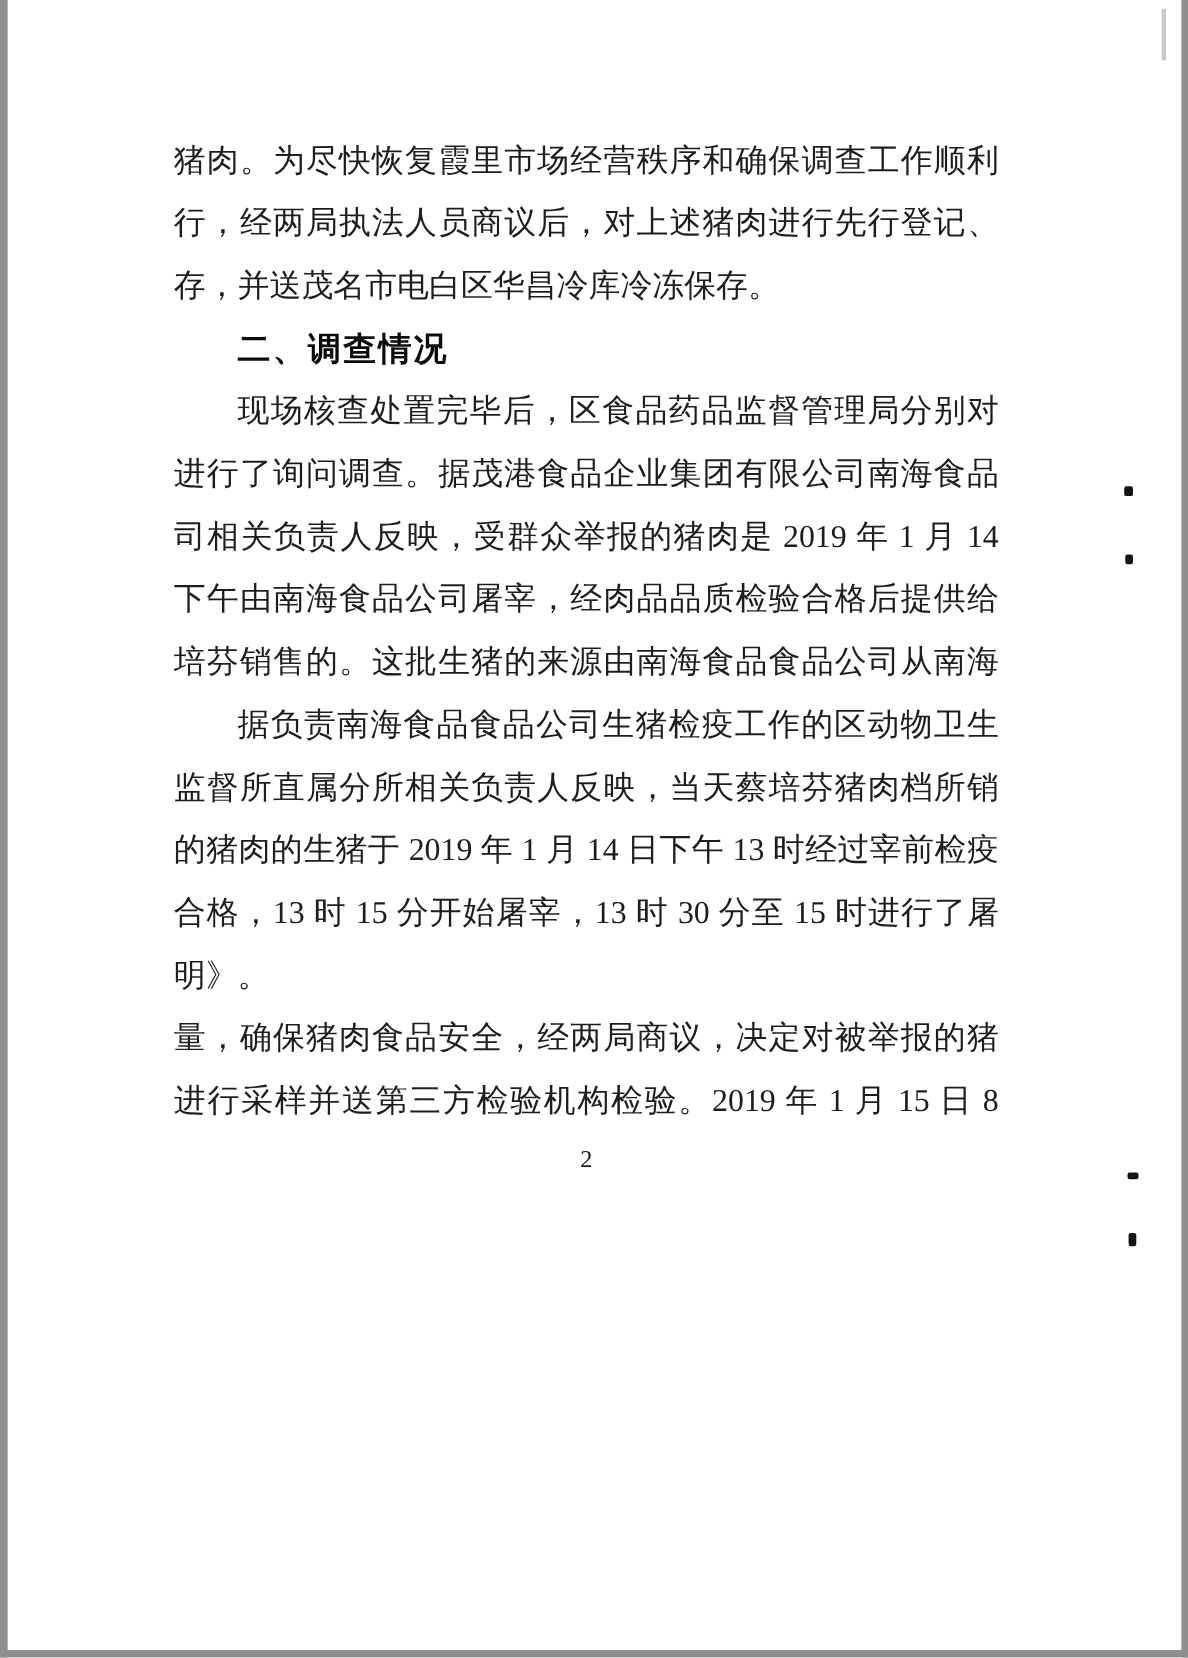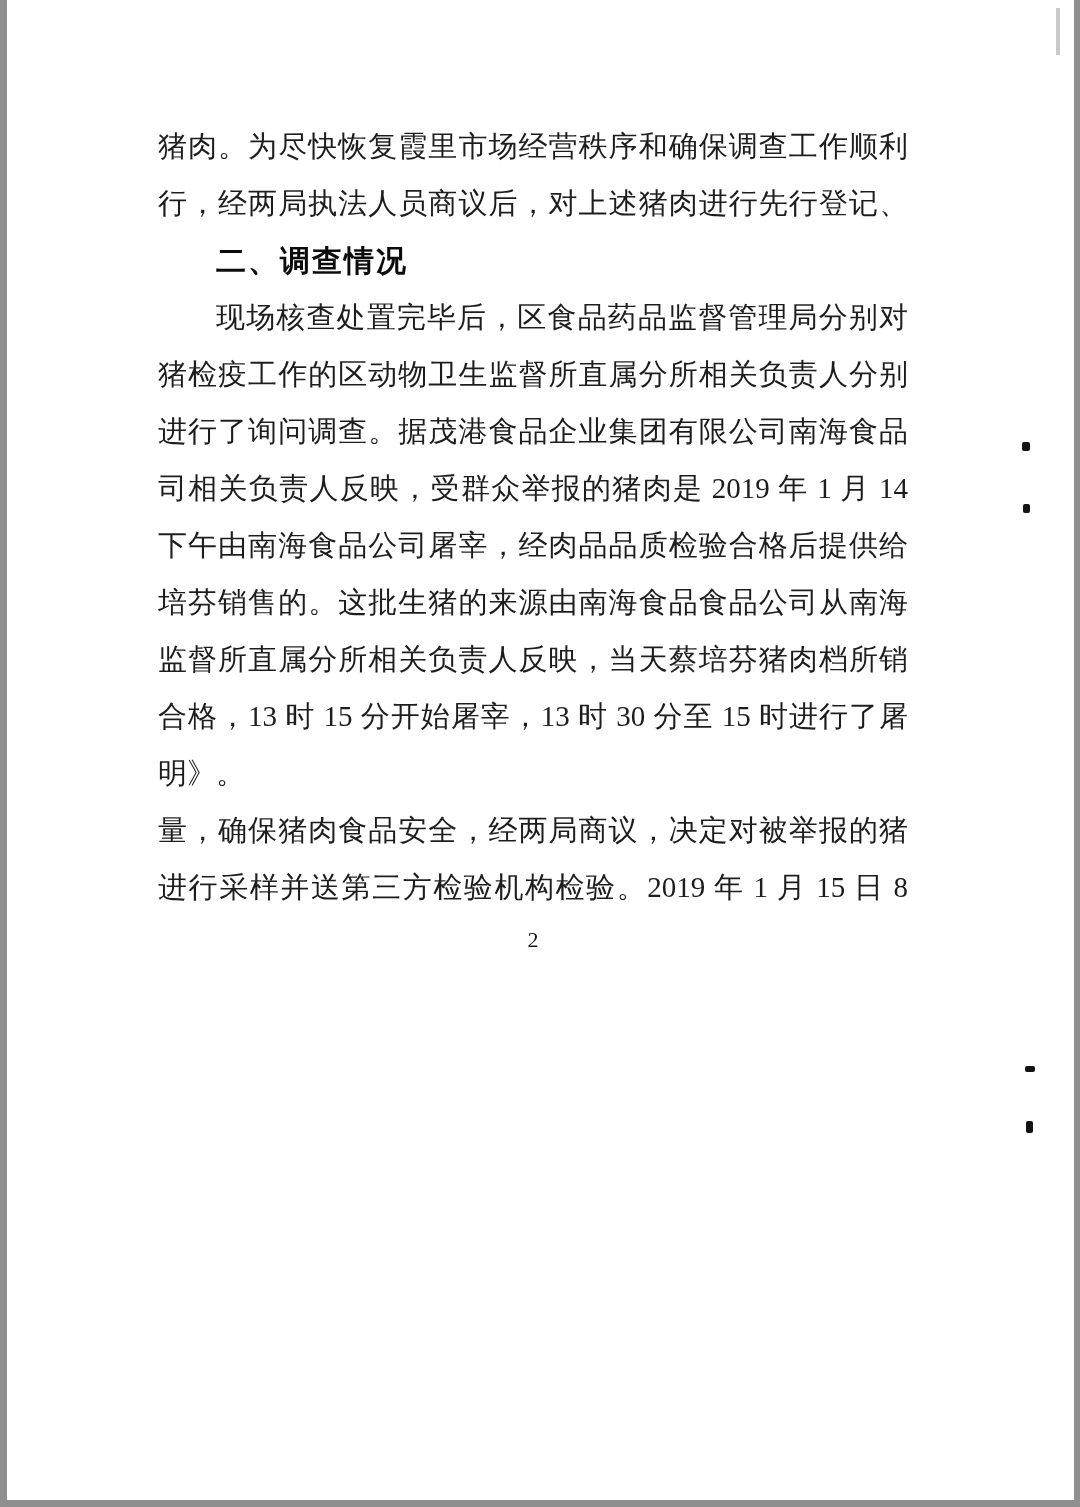--- a/index.html
+++ b/index.html
@@ -63,28 +63,30 @@
 
   <div class="edge edge-left"></div>
   <div class="edge edge-right"></div>
   <div class="edge edge-bottom"></div>
   <div class="scroll-thumb"></div>
 
   <div class="content">
     <div>
         <div class="line">猪肉。为尽快恢复霞里市场经营秩序和确保调查工作顺利进</div>
         <div class="line">行，经两局执法人员商议后，对上述猪肉进行先行登记、封</div>
+        <div class="line end">存，并送茂名市电白区华昌冷库冷冻保存。</div>
         <div class="heading">二、调查情况</div>
         <div class="line first">现场核查处置完毕后，区食品药品监督管理局分别对猪</div>
-        <div class="line">猪检疫工作的区动物卫生监督所直属分所相关负责人分别</div>
         <div class="line">进行了询问调查。据茂港食品企业集团有限公司南海食品公</div>
         <div class="line">司相关负责人反映，受群众举报的猪肉是 2019 年 1 月 14 日</div>
         <div class="line">下午由南海食品公司屠宰，经肉品品质检验合格后提供给蔡</div>
         <div class="line">培芬销售的。这批生猪的来源由南海食品食品公司从南海街</div>
+        <div class="line first">据负责南海食品食品公司生猪检疫工作的区动物卫生</div>
         <div class="line">监督所直属分所相关负责人反映，当天蔡培芬猪肉档所销售</div>
+        <div class="line">的猪肉的生猪于 2019 年 1 月 14 日下午 13 时经过宰前检疫</div>
         <div class="line">合格，13 时 15 分开始屠宰，13 时 30 分至 15 时进行了屠宰</div>
         <div class="line end">明》。</div>
         <div class="line">量，确保猪肉食品安全，经两局商议，决定对被举报的猪肉</div>
         <div class="line">进行采样并送第三方检验机构检验。2019 年 1 月 15 日 8 时，</div>
       </div>
     <div class="pagenum">2</div>
   </div>
 
 <div class="ink" style="left: 1022px; top: 442px; width: 8px; height: 9px; background: rgb(20, 20, 20);"></div>
     <div class="ink" style="left: 1023px; top: 504px; width: 7px; height: 9px; background: rgb(20, 20, 20);"></div>

